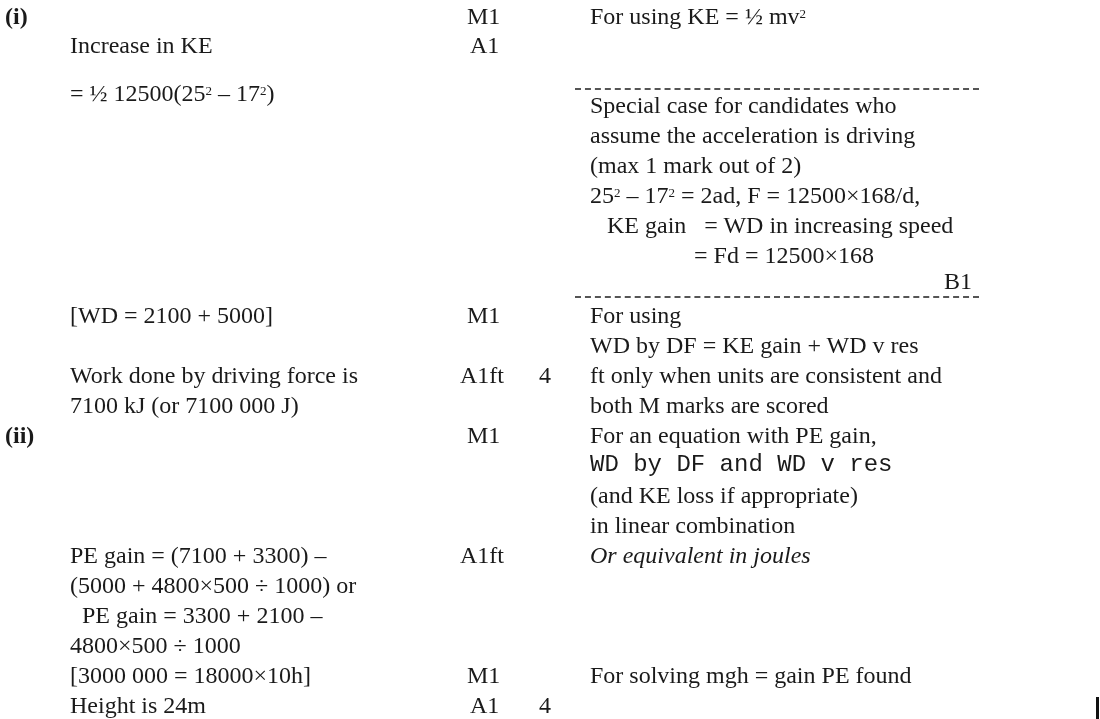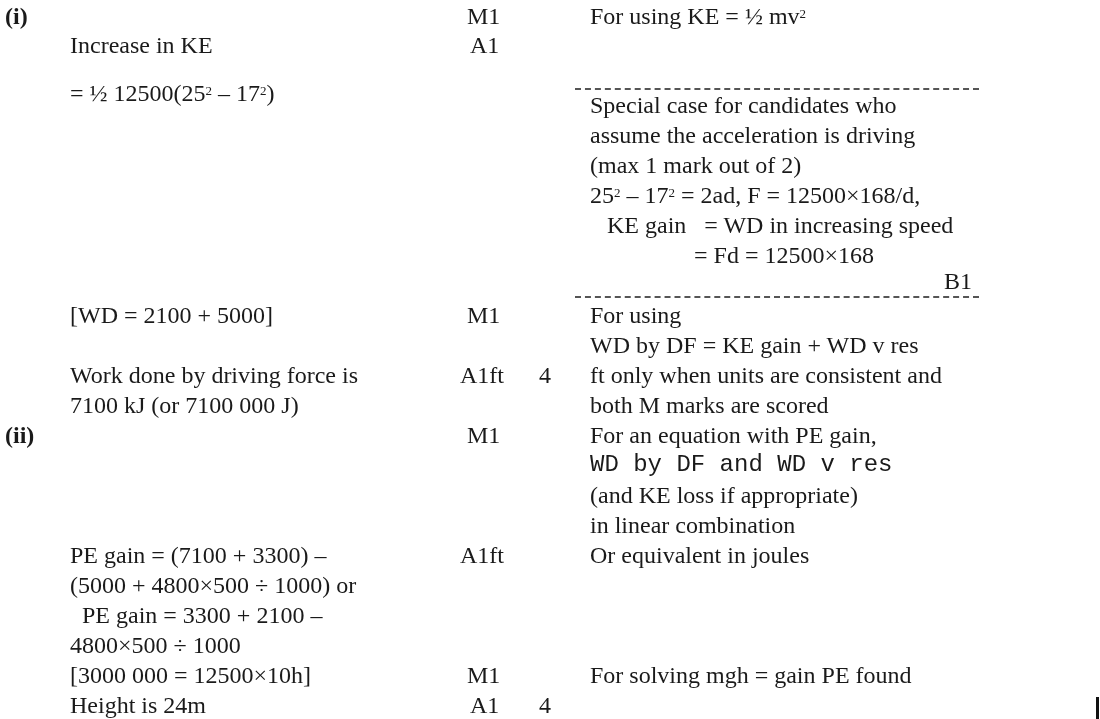--- a/index.html
+++ b/index.html
@@ -87,27 +87,27 @@
 <div class="t lbl" style="left:5px; top:420px;">(ii)</div>
 <div class="t" style="left:467px; top:420px;">M1</div>
 <div class="t" style="left:590px; top:420px;">For an equation with PE gain,</div>
 
 <div class="t" style="left:590px; top:450px;font-family:Liberation Mono, monospace;">WD by DF and WD v res</div>
 <div class="t" style="left:590px; top:480px;">(and KE loss if appropriate)</div>
 <div class="t" style="left:590px; top:510px;">in linear combination</div>
 
 <div class="t" style="left:70px; top:540px;">PE gain = (7100 + 3300) –</div>
 <div class="t" style="left:460px; top:540px;">A1ft</div>
-<div class="t" style="left:590px; top:540px;">Or equivalent in joules</div>
+<div class="t" style="left:590px; top:540px;font-style:italic;">Or equivalent in joules</div>
 
 <div class="t" style="left:70px; top:570px;">(5000 + 4800×500 ÷ 1000) or</div>
 <div class="t" style="left:70px; top:600px;margin-left:12px;">PE gain = 3300 + 2100 –</div>
 <div class="t" style="left:70px; top:630px;">4800×500 ÷ 1000</div>
 
-<div class="t" style="left:70px; top:660px;">[3000 000 = 12500×10h]</div>
+<div class="t" style="left:70px; top:660px;">[3000 000 = 18000×10h]</div>
 <div class="t" style="left:467px; top:660px;">M1</div>
 <div class="t" style="left:590px; top:660px;">For solving mgh = gain PE found</div>
 
 <div class="t" style="left:70px; top:690px;">Height is 24m</div>
 <div class="t" style="left:470px; top:690px;">A1</div>
 <div class="t" style="left:539px; top:690px;">4</div>
 
 <div class="bar"></div>
 
 </body></html>

